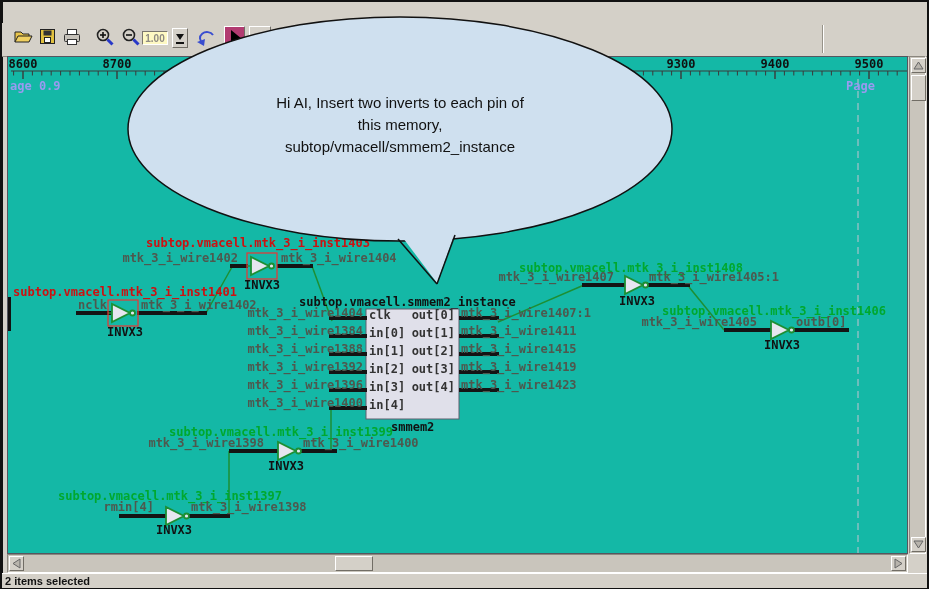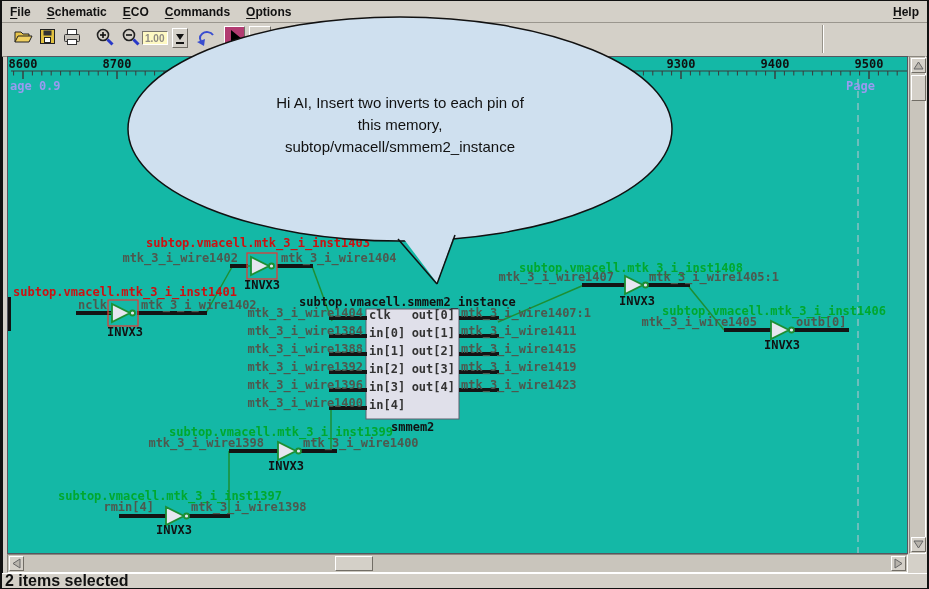--- a/index.html
+++ b/index.html
@@ -15,21 +15,21 @@
   #menu-help{margin-left:auto;}
   .menu-item u{text-decoration:underline;text-underline-offset:2px;}
   
   #toolbar{position:absolute;left:2px;top:23px;right:2px;height:33px;background:#d4d0c8;
     border-bottom:1px solid #8e8a82;}
   .tico{position:absolute;top:4px;}
   .tbtn{position:absolute;box-sizing:border-box;border-top:1px solid #fff;border-left:1px solid #fff;
     border-right:1px solid #716d65;border-bottom:1px solid #716d65;background:#d4d0c8;}
   #zoom-field{position:absolute;left:140px;top:8px;width:26px;height:14px;box-sizing:border-box;
     border-top:1px solid #7a766e;border-left:1px solid #7a766e;border-right:1px solid #fff;border-bottom:1px solid #fff;
-    background:#fef9c3;color:#8f8b83;font-size:10px;font-weight:bold;text-align:left;padding:6px 2px;
+    background:#fef9c3;color:#8f8b83;font-size:10px;font-weight:bold;text-align:center;padding:6px 2px;
     font-family:"Liberation Sans",sans-serif;}
   #toolbar-divider{position:absolute;left:820px;top:2px;width:1px;height:28px;background:#979389;box-shadow:1px 0 0 #fff;}
   
   #canvas{position:absolute;left:7px;top:56px;width:901px;height:498px;background:#14b8a6;
     box-sizing:border-box;border:1px solid #55565f;}
   #schem{position:absolute;left:0;top:0;}
   #schem text{font-family:"DejaVu Sans Mono",monospace;font-weight:bold;font-size:12px;}
   .ruler-num{fill:#111;text-anchor:middle;}
   .page-label{fill:#9a9af0;}
   .wire{stroke:#1d8f33;stroke-width:1.5;fill:none;}
@@ -42,38 +42,30 @@
   .pin{fill:#333;}
   .blk{fill:#111;}
   
   .sb-track{position:absolute;background:#c9c5bc;box-sizing:border-box;
     border-top:1px solid #8a867e;border-left:1px solid #8a867e;border-right:1px solid #fff;border-bottom:1px solid #fff;}
   .sb-btn,.sb-thumb{position:absolute;box-sizing:border-box;background:#d4d0c8;
     border-top:1px solid #fff;border-left:1px solid #fff;border-right:1px solid #716d65;border-bottom:1px solid #716d65;
     display:flex;align-items:center;justify-content:center;}
   
   #statusbar{position:absolute;left:2px;right:2px;top:573px;height:14px;background:#d4d0c8;
-    border-top:1px solid #fff;font-size:16px;font-weight:bold;color:#111;padding-left:3px;line-height:14px;}
+    border-top:1px solid #fff;font-size:11px;font-weight:bold;color:#111;padding-left:3px;line-height:14px;}
   
   #bubble{position:absolute;left:115px;top:8px;pointer-events:none;}
   #bubble text{font-family:"Liberation Sans",sans-serif;font-size:15px;fill:#111;text-anchor:middle;}
 </style>
 </head>
 <body>
 
 <div id="app">
 
-  <div id="menubar">
-    <span class="menu-item"><u>F</u>ile</span>
-    <span class="menu-item"><u>S</u>chematic</span>
-    <span class="menu-item"><u>E</u>CO</span>
-    <span class="menu-item"><u>C</u>ommands</span>
-    <span class="menu-item"><u>O</u>ptions</span>
-    <span class="menu-item" id="menu-help"><u>H</u>elp</span>
-  </div>
 
   <div id="toolbar">
     <svg class="tico" style="left:10px" width="22" height="20">
       <path d="M3,15 V5 h6 l2,2 h6 v2" fill="#e8c44a" stroke="#222" stroke-width="1"></path>
       <path d="M3,15 L6,9 h14 l-3,6 Z" fill="#f0d060" stroke="#222" stroke-width="1"></path>
     </svg>
     <svg class="tico" style="left:37px" width="18" height="20">
       <rect x="1.5" y="2.5" width="14" height="14" fill="#e0c040" stroke="#222"></rect>
       <rect x="4.5" y="3.5" width="8" height="5" fill="#333"></rect>
       <rect x="5.5" y="10.5" width="6" height="5" fill="#fff" stroke="#222"></rect>

